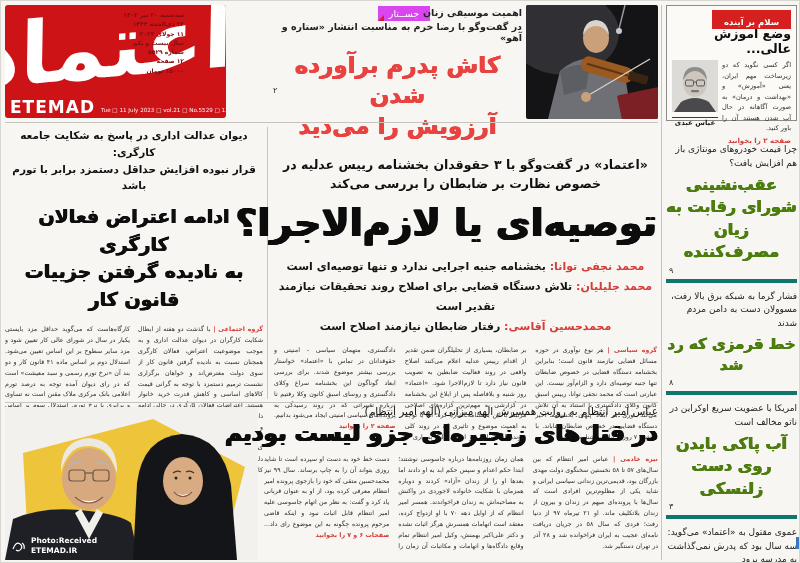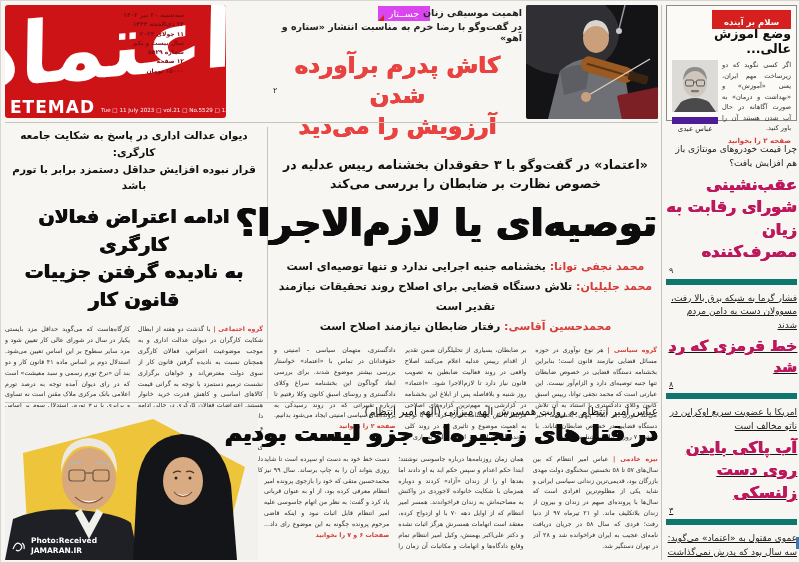--- a/index.html
+++ b/index.html
@@ -66,26 +66,26 @@
 
   
   #sidebar{left:665px;top:4px;width:131px;height:555px;}
   .sbox{border:1px solid #8a8a86;background:#fbfaf7;height:106px;position:relative;padding:4px 5px;box-sizing:content-box;}
   .sbox-tag{position:absolute;top:4px;right:5px;background:#d6201f;color:#fff;font-size:8.5px;
             font-weight:bold;padding:7px 12px 2px;}
   .sbox-headline{margin-top:16px;font-weight:bold;font-size:12.5px;text-align:right;color:#0e0e0e;}
   .sbox-row{display:flex;gap:4px;margin-top:4px;}
   .sbox-body{flex:1;font-size:6.6px;line-height:1.6;text-align:justify;color:#333;}
   .sbox-photo{width:46px;flex:none;}
-  .sbox-caption{font-size:7px;font-weight:normal;text-align:center;border-top:7px solid #4c1d95;margin-top:1px;padding-top:1px;}
+  .sbox-caption{font-size:7px;font-weight:bold;text-align:center;border-top:1px solid #4c1d95;margin-top:1px;padding-top:1px;}
   .sbox-link{color:#d43c38;font-size:7px;font-weight:bold;margin-top:2px;}
   .sb-item{padding:7px 0 4px;}
-  .sb-item + .sb-item{border-top:6px solid #0f766e;text-decoration:underline;}
+  .sb-item + .sb-item{border-top:4px solid #0f766e;}
   .sb-kicker{font-size:9px;line-height:1.5;color:#1a1a1a;text-align:right;font-weight:500;}
-  .sb-headline{font-size:16px;font-weight:bold;line-height:1.4;text-align:right;margin-top:4px;color:#be185d;}
+  .sb-headline{font-size:16px;font-weight:bold;line-height:1.4;text-align:center;margin-top:4px;color:#4d7c0f;}
   .sb-headline.small{font-size:15px;}
   .sb-page{font-size:8px;color:#222;margin-top:2px;text-align:left;padding-left:3px;}
 
   .blue-tick{position:absolute;left:795px;top:536px;width:5px;height:12px;background:#3a78c2;}
 </style>
 </head>
 <body>
 
 <div class="page">
 
@@ -215,21 +215,21 @@
       <circle cx="185" cy="71" r="1.5" fill="#2e2118"></circle>
       <path d="M169,85 Q178,93 187,85 Q182,88 178,88 Q174,88 169,85 Z" fill="#fff"></path>
       <path d="M169,85 Q178,94 187,85" stroke="#8a5b3d" stroke-width="1.1" fill="none"></path>
     </svg>
     <div class="credit">
       <svg width="16" height="14" viewBox="0 0 16 14">
         <path d="M2,10 Q5,2 9,5 Q12,7 10,10 Q8,13 5,11 M11,4 Q14,6 13,10" stroke="#fff" stroke-width="1.2" fill="none"></path>
       </svg>
       <div class="credit-txt">
         <div>Photo:Received</div>
-        <div>JAMARAN.IR</div>
+        <div>ETEMAD.IR</div>
       </div>
     </div>
   </div>
 
   <div class="abs" id="murders">
     <div class="mr-kicker">عباس امیر انتظام به روایت همسرش الهه میزانی (الهه امیر انتظام)</div>
     <div class="mr-headline hv2">در قتل‌های زنجیره‌ای جزو لیست بودیم</div>
     <div class="mr-body">
       <div class="col">
         <span class="lead">نیره خادمی |</span><span> عباس امیر انتظام که بین سال‌های ۵۷ تا ۵۸ نخستین سخنگوی دولت مهدی بازرگان بود، قدیمی‌ترین زندانی سیاسی ایرانی و شاید یکی از مظلوم‌ترین افرادی است که سال‌ها با پرونده‌ای مبهم در زندان و بیرون از زندان بلاتکلیف ماند. او ۲۱ تیرماه ۹۷ از دنیا رفت؛ فردی که سال ۵۸ در جریان دریافت نامه‌ای عجیب به ایران فراخوانده شد و ۲۸ آذر در تهران دستگیر شد.</span>

